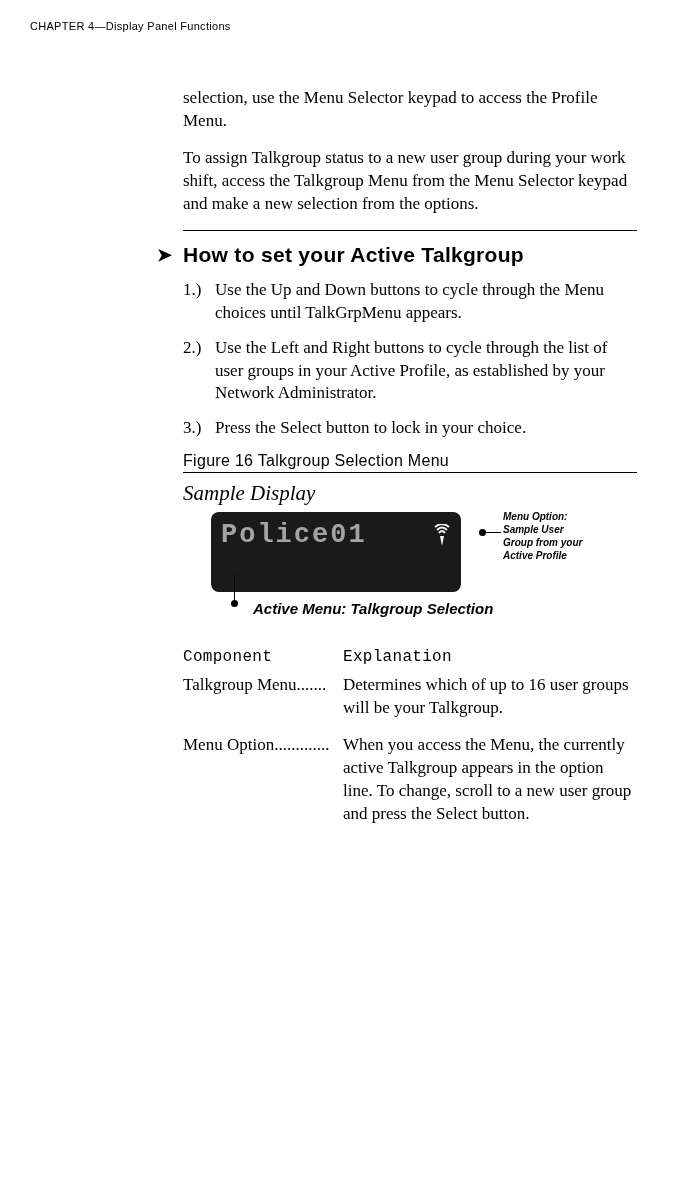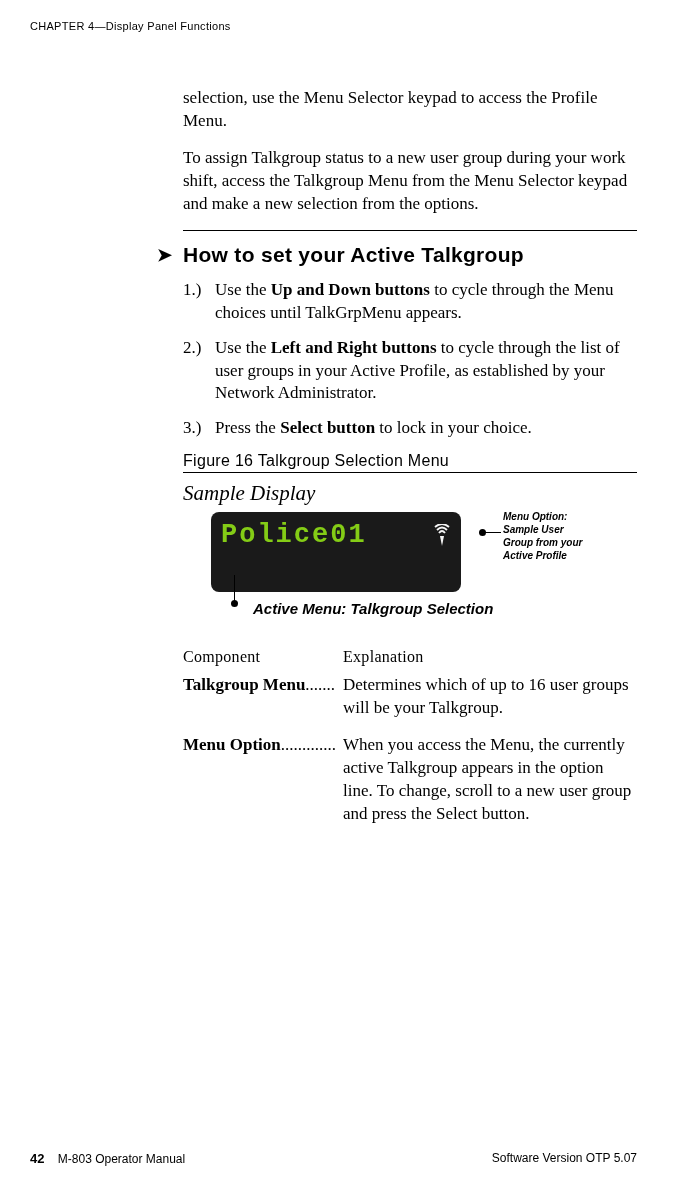--- a/index.html
+++ b/index.html
@@ -91,21 +91,21 @@
     height: 108px;
   }
   .lcd {
     width: 250px;
     height: 80px;
     background: #1a1a1a;
     border-radius: 8px;
     position: relative;
     margin-left: 28px;
     padding: 6px 8px 6px 10px;
-    color: #84cc16;
+    color: #a3a3a3;
   }
   .lcd-row {
     display: flex;
     align-items: center;
     height: 34px;
   }
   .lcd-text-big {
     font-family: "Courier New", monospace;
     font-size: 27px;
     font-weight: bold;
@@ -161,21 +161,21 @@
     position: absolute;
     left: 51px; top: 63px;
     width: 1px; height: 28px; background: #000;
   }
   .comp-header {
     display: flex;
     margin-top: 6px;
     margin-bottom: 8px;
   }
   .comp-header .col1, .comp-header .col2 {
-    font-family: Liberation Serif, serif;
+    font-family: Liberation Mono, monospace;
     font-size: 16px;
     letter-spacing: 0.3px;
   }
   .comp-header .col1 { width: 160px; }
   .comp-row {
     display: flex;
     margin-bottom: 14px;
     line-height: 1.35;
   }
   .comp-row .col1 { width: 160px; flex-shrink: 0; }
@@ -184,21 +184,21 @@
     position: absolute;
     bottom: 30px;
     left: 30px;
     right: 60px;
     font-family: Arial, Helvetica, sans-serif;
     font-size: 12px;
     display: flex;
     justify-content: space-between;
   }
   .footer .pageno { font-weight: bold; margin-right: 10px; font-size: 13px; }
-  b { font-weight: bold; }
+  b { font-weight: normal; }
 </style>
 </head>
 <body>
 
 <div class="page">
 
   <div class="running-header">CHAPTER 4—Display Panel Functions</div>
 
   <div class="content">
 
@@ -268,21 +268,14 @@
       <div class="col2">Determines which of up to 16 user groups will be your Talkgroup.</div>
     </div>
 
     <div class="comp-row">
       <div class="col1"><b>Menu Option</b><span>.............</span></div>
       <div class="col2">When you access the Menu, the currently active Talkgroup appears in the option line. To change, scroll to a new user group and press the Select button.</div>
     </div>
 
   </div>
 
-  <div class="footer">
-    <div>
-      <span class="pageno">42</span>
-      <span>M-803 Operator Manual</span>
-    </div>
-    <div>Software Version OTP 5.07</div>
-  </div>
 
 </div>
 
 </body></html>

